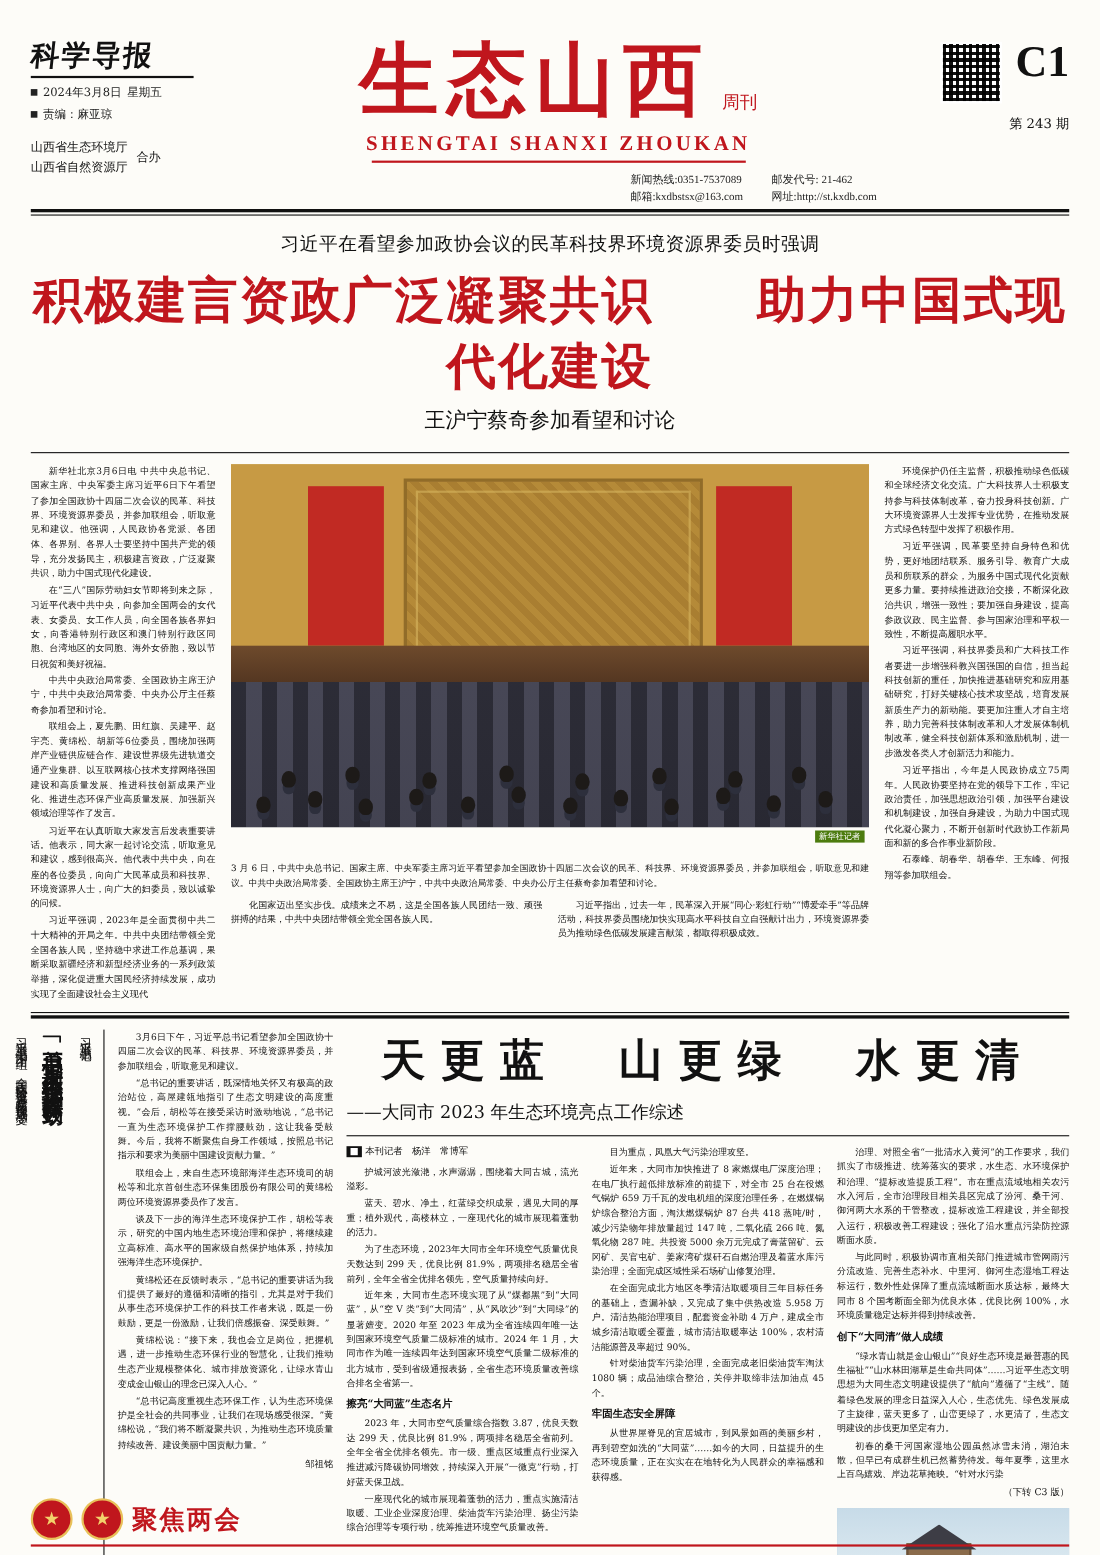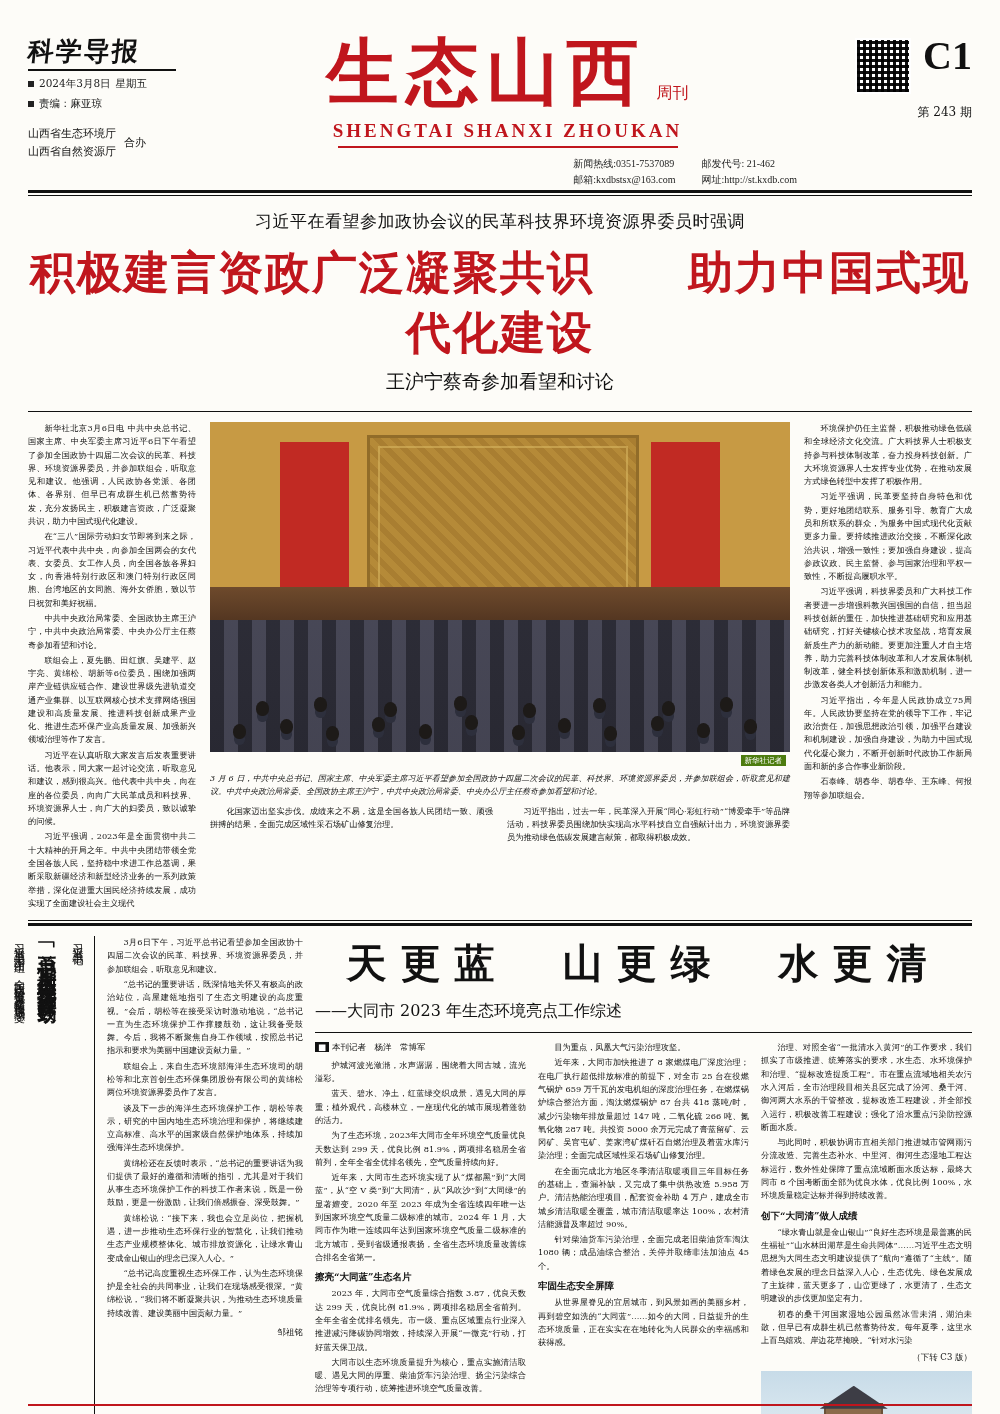--- a/index.html
+++ b/index.html
@@ -108,21 +108,21 @@
     background:
       repeating-linear-gradient(90deg, rgba(40,40,50,.9) 0 14px, rgba(70,70,85,.9) 14px 28px),
       linear-gradient(180deg,#52525f,#2b2b33);
   }
   .photo .heads{position:absolute;left:0;right:0;bottom:2%;height:34%;}
   .photo .heads span{
     position:absolute;width:13px;height:15px;border-radius:50% 50% 45% 45%;
     background:#1d1a18;box-shadow:0 7px 0 -1px #2d2f3c;
   }
   .photo-cap{
-    font-size:8px;line-height:1.6;text-align:justify;margin-top:7px;color:#111;font-style:italic;
+    font-size:8px;line-height:1.6;text-align:justify;margin-top:18px;color:#111;
   }
   .credit{margin-top:4px;font-size:8px;text-align:right;}
   .credit .tag{background:#4d7c0f;color:#fff;padding:1px 4px;margin-right:4px;font-size:7.5px;}
 
   .news-rule{border-top:1px solid #111;margin-top:8px;}
   .news-rule2{border-top:3px solid #111;margin-top:2px;}
 
   
   .bottom{display:flex;gap:12px;margin-top:10px;}
   .vert-col{
@@ -243,21 +243,21 @@
 
   <div class="lead">
     <div class="kicker">习近平在看望参加政协会议的民革科技界环境资源界委员时强调</div>
     <div class="main">积极建言资政广泛凝聚共识　　助力中国式现代化建设</div>
     <div class="sub">王沪宁蔡奇参加看望和讨论</div>
   </div>
   <div class="lead-rule"></div>
 
   <div class="news">
     <div class="col-l col-txt">
-      <p>新华社北京3月6日电 中共中央总书记、国家主席、中央军委主席习近平6日下午看望了参加全国政协十四届二次会议的民革、科技界、环境资源界委员，并参加联组会，听取意见和建议。他强调，人民政协各党派、各团体、各界别、但早已有成群生机已然蓄势待发，充分发扬民主，积极建言资政，广泛凝聚共识，助力中国式现代化建设。</p>
+      <p>新华社北京3月6日电 中共中央总书记、国家主席、中央军委主席习近平6日下午看望了参加全国政协十四届二次会议的民革、科技界、环境资源界委员，并参加联组会，听取意见和建议。他强调，人民政协各党派、各团体、各界别、各界人士要坚持中国共产党的领导，充分发扬民主，积极建言资政，广泛凝聚共识，助力中国式现代化建设。</p>
       <p>在“三八”国际劳动妇女节即将到来之际，习近平代表中共中央，向参加全国两会的女代表、女委员、女工作人员，向全国各族各界妇女，向香港特别行政区和澳门特别行政区同胞、台湾地区的女同胞、海外女侨胞，致以节日祝贺和美好祝福。</p>
       <p>中共中央政治局常委、全国政协主席王沪宁，中共中央政治局常委、中央办公厅主任蔡奇参加看望和讨论。</p>
       <p>联组会上，夏先鹏、田红旗、吴建平、赵宇亮、黄绵松、胡新等6位委员，围绕加强两岸产业链供应链合作、建设世界级先进轨道交通产业集群、以互联网核心技术支撑网络强国建设和高质量发展、推进科技创新成果产业化、推进生态环保产业高质量发展、加强新兴领域治理等作了发言。</p>
       <p>习近平在认真听取大家发言后发表重要讲话。他表示，同大家一起讨论交流，听取意见和建议，感到很高兴。他代表中共中央，向在座的各位委员，向向广大民革成员和科技界、环境资源界人士，向广大的妇委员，致以诚挚的问候。</p>
       <p>习近平强调，2023年是全面贯彻中共二十大精神的开局之年。中共中央团结带领全党全国各族人民，坚持稳中求进工作总基调，果断采取新疆经济和新型经济业务的一系列政策举措，深化促进重大国民经济持续发展，成功实现了全面建设社会主义现代</p>
     </div>
 
     <div class="col-c">
       <div class="photo">
         <div class="backwall"></div>
@@ -288,21 +288,21 @@
           <span style="left:78%;bottom:26%"></span>
             <span style="left:88%;bottom:30%"></span>
         </div>
       </div>
       <div class="credit">
         <span class="tag">新华社记者</span>
       </div>
       <div class="photo-cap">3 月 6 日，中共中央总书记、国家主席、中央军委主席习近平看望参加全国政协十四届二次会议的民革、科技界、环境资源界委员，并参加联组会，听取意见和建议。中共中央政治局常委、全国政协主席王沪宁，中共中央政治局常委、中央办公厅主任蔡奇参加看望和讨论。</div>
       <div class="col-txt" style="margin-top:6px;display:flex;gap:14px;">
         <div style="flex:1">
-          <p>化国家迈出坚实步伐。成绩来之不易，这是全国各族人民团结一致、顽强拼搏的结果，全面完成区域性采石场矿山修复治理。</p>
+          <p>化国家迈出坚实步伐。成绩来之不易，这是全国各族人民团结一致、顽强拼搏的结果，中共中央团结带领全党全国各族人民。</p>
         </div>
         <div style="flex:1">
           <p>习近平指出，过去一年，民革深入开展“同心·彩虹行动”“博爱牵手”等品牌活动，科技界委员围绕加快实现高水平科技自立自强献计出力，环境资源界委员为推动绿色低碳发展建言献策，都取得积极成效。</p>
         </div>
       </div>
     </div>
 
     <div class="col-r col-txt">
       <p>环境保护仍任主监督，积极推动绿色低碳和全球经济文化交流。广大科技界人士积极支持参与科技体制改革，奋力投身科技创新。广大环境资源界人士发挥专业优势，在推动发展方式绿色转型中发挥了积极作用。</p>
       <p>习近平强调，民革要坚持自身特色和优势，更好地团结联系、服务引导、教育广大成员和所联系的群众，为服务中国式现代化贡献更多力量。要持续推进政治交接，不断深化政治共识，增强一致性；要加强自身建设，提高参政议政、民主监督、参与国家治理和平权一致性，不断提高履职水平。</p>
@@ -345,21 +345,21 @@
         <div class="bm-col">
           <div class="bm-byline">
             <span class="blk">■</span><span>本刊记者　杨洋　常博军</span>
           </div>
           <p>护城河波光潋滟，水声潺潺，围绕着大同古城，流光溢彩。</p>
           <p>蓝天、碧水、净土，红蓝绿交织成景，遇见大同的厚重；植外观代，高楼林立，一座现代化的城市展现着蓬勃的活力。</p>
           <p>为了生态环境，2023年大同市全年环境空气质量优良天数达到 299 天，优良比例 81.9%，两项排名稳居全省前列，全年全省全优排名领先，空气质量持续向好。</p>
           <p>近年来，大同市生态环境实现了从“煤都黑”到“大同蓝”，从“空 V 类”到“大同清”，从“风吹沙”到“大同绿”的显著嬗变。2020 年至 2023 年成为全省连续四年唯一达到国家环境空气质量二级标准的城市。2024 年 1 月，大同市作为唯一连续四年达到国家环境空气质量二级标准的北方城市，受到省级通报表扬，全省生态环境质量改善综合排名全省第一。</p>
           <div class="subhead">擦亮“大同蓝”生态名片</div>
           <p>2023 年，大同市空气质量综合指数 3.87，优良天数达 299 天，优良比例 81.9%，两项排名稳居全省前列。全年全省全优排名领先。市一级、重点区域重点行业深入推进减污降碳协同增效，持续深入开展“一微克”行动，打好蓝天保卫战。</p>
-          <p>大同市以生态环境质量提升为核心，重点实施清洁取暖、遇见大同的厚重、柴油货车污染治理、扬尘污染综合治理等专项行动，统筹推进环境空气质量改善。</p>
+          <p>一座现代化的城市展现着蓬勃的活力，重点实施清洁取暖、工业企业深度治理、柴油货车污染治理、扬尘污染综合治理等专项行动，统筹推进环境空气质量改善。</p>
         </div>
 
         <div class="bm-col">
           <p>目为重点，凤凰大气污染治理攻坚。</p>
           <p>近年来，大同市加快推进了 8 家燃煤电厂深度治理；在电厂执行超低排放标准的前提下，对全市 25 台在役燃气锅炉 659 万千瓦的发电机组的深度治理任务，在燃煤锅炉综合整治方面，淘汰燃煤锅炉 87 台共 418 蒸吨/时，减少污染物年排放量超过 147 吨，二氧化硫 266 吨、氮氧化物 287 吨。共投资 5000 余万元完成了膏蓝留矿、云冈矿、吴官屯矿、姜家湾矿煤矸石自燃治理及着蓝水库污染治理；全面完成区域性采石场矿山修复治理。</p>
           <p>在全面完成北方地区冬季清洁取暖项目三年目标任务的基础上，查漏补缺，又完成了集中供热改造 5.958 万户。清洁热能治理项目，配套资金补助 4 万户，建成全市城乡清洁取暖全覆盖，城市清洁取暖率达 100%，农村清洁能源普及率超过 90%。</p>
           <p>针对柴油货车污染治理，全面完成老旧柴油货车淘汰 1080 辆；成品油综合整治，关停并取缔非法加油点 45 个。</p>
           <div class="subhead">牢固生态安全屏障</div>
           <p>从世界屋脊见的宜居城市，到风景如画的美丽乡村，再到碧空如洗的“大同蓝”……如今的大同，日益提升的生态环境质量，正在实实在在地转化为人民群众的幸福感和获得感。</p>
         </div>
@@ -375,15 +375,20 @@
             <div class="sky"></div>
 
             <div class="tower"></div>
 
           </div>
         </div>
       </div>
     </div>
   </div>
 
+  <div class="footer">
+    <div class="emblem"></div>
+    <div class="emblem"></div>
+    <div class="footer-text">聚焦两会</div>
+  </div>
   <div class="footer-rule"></div>
 
 </div>
 
 </body></html>

